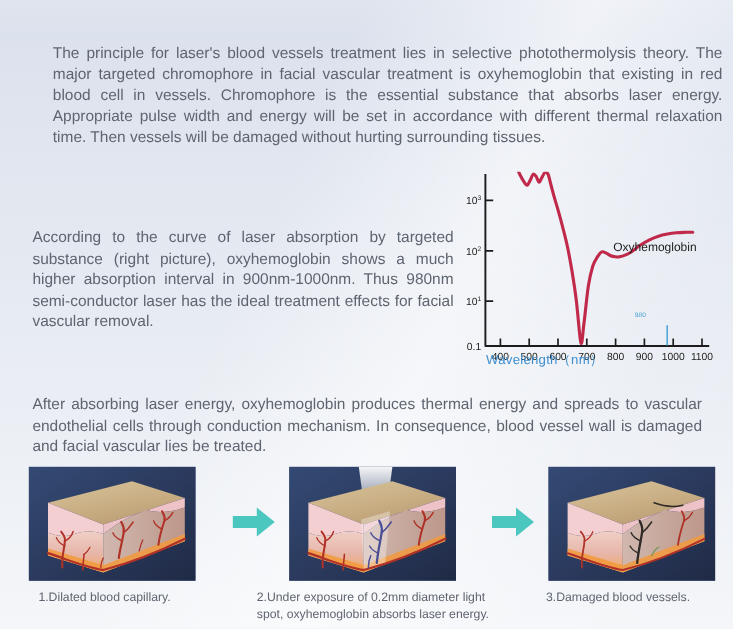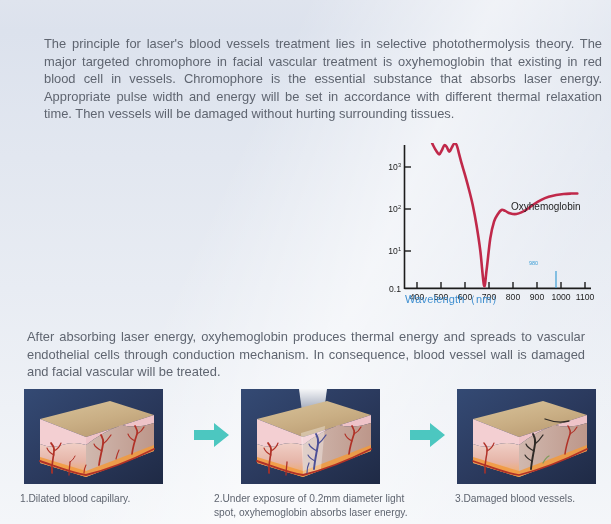--- a/index.html
+++ b/index.html
@@ -120,33 +120,34 @@
   }
   #arrow1 { left: 192px; }
   #arrow2 { left: 408px; }
 
   .caption {
     position: absolute;
     color: #5f6570;
     font-size: 10.2px;
     line-height: 13.5px;
   }
-  #cap1 { left: 20px; top: 492px; width: 170px; }
+  #cap1 { left: 32px; top: 492px; width: 170px; }
   #cap2 { left: 214px; top: 492px; width: 210px; }
   #cap3 { left: 455px; top: 492px; width: 160px; }
 </style>
 </head>
 <body>
 
 <div id="page">
   <div id="sheen"></div>
 
 
   <div class="para" id="para1">The principle for laser's blood vessels treatment lies in selective photothermolysis theory. The major targeted chromophore in facial vascular treatment is oxyhemoglobin that existing in red blood cell in vessels. Chromophore is the essential substance that absorbs laser energy. Appropriate pulse width and energy will be set in accordance with different thermal relaxation time. Then vessels will be damaged without hurting surrounding tissues.</div>
-  <div class="para" id="para3">After absorbing laser energy, oxyhemoglobin produces thermal energy and spreads to vascular endothelial cells through conduction mechanism. In consequence, blood vessel wall is damaged and facial vascular will be treated.</div>
+  <div class="para" id="para2">According to the curve of laser absorption by targeted substance (right picture), oxyhemoglobin shows a much higher absorption interval in 900nm-1000nm. Thus 980nm semi-conductor laser has the ideal treatment effects for facial vascular removal.</div>
+  <div class="para" id="para3">After absorbing laser energy, oxyhemoglobin produces thermal energy and spreads to vascular endothelial cells through conduction mechanism. In consequence, blood vessel wall is damaged and facial vascular lies be treated.</div>
 
   <div id="chart-panel">
     <svg id="chart-svg" width="214" height="172" viewBox="0 0 214 172">
       <defs>
         <clipPath id="plotclip">
             <rect x="21" y="0" width="192" height="146"></rect>
           </clipPath>
       </defs>
 
       <line x1="21.5" y1="2" x2="21.5" y2="146" stroke="#1c1c1c" stroke-width="1.6"></line>

